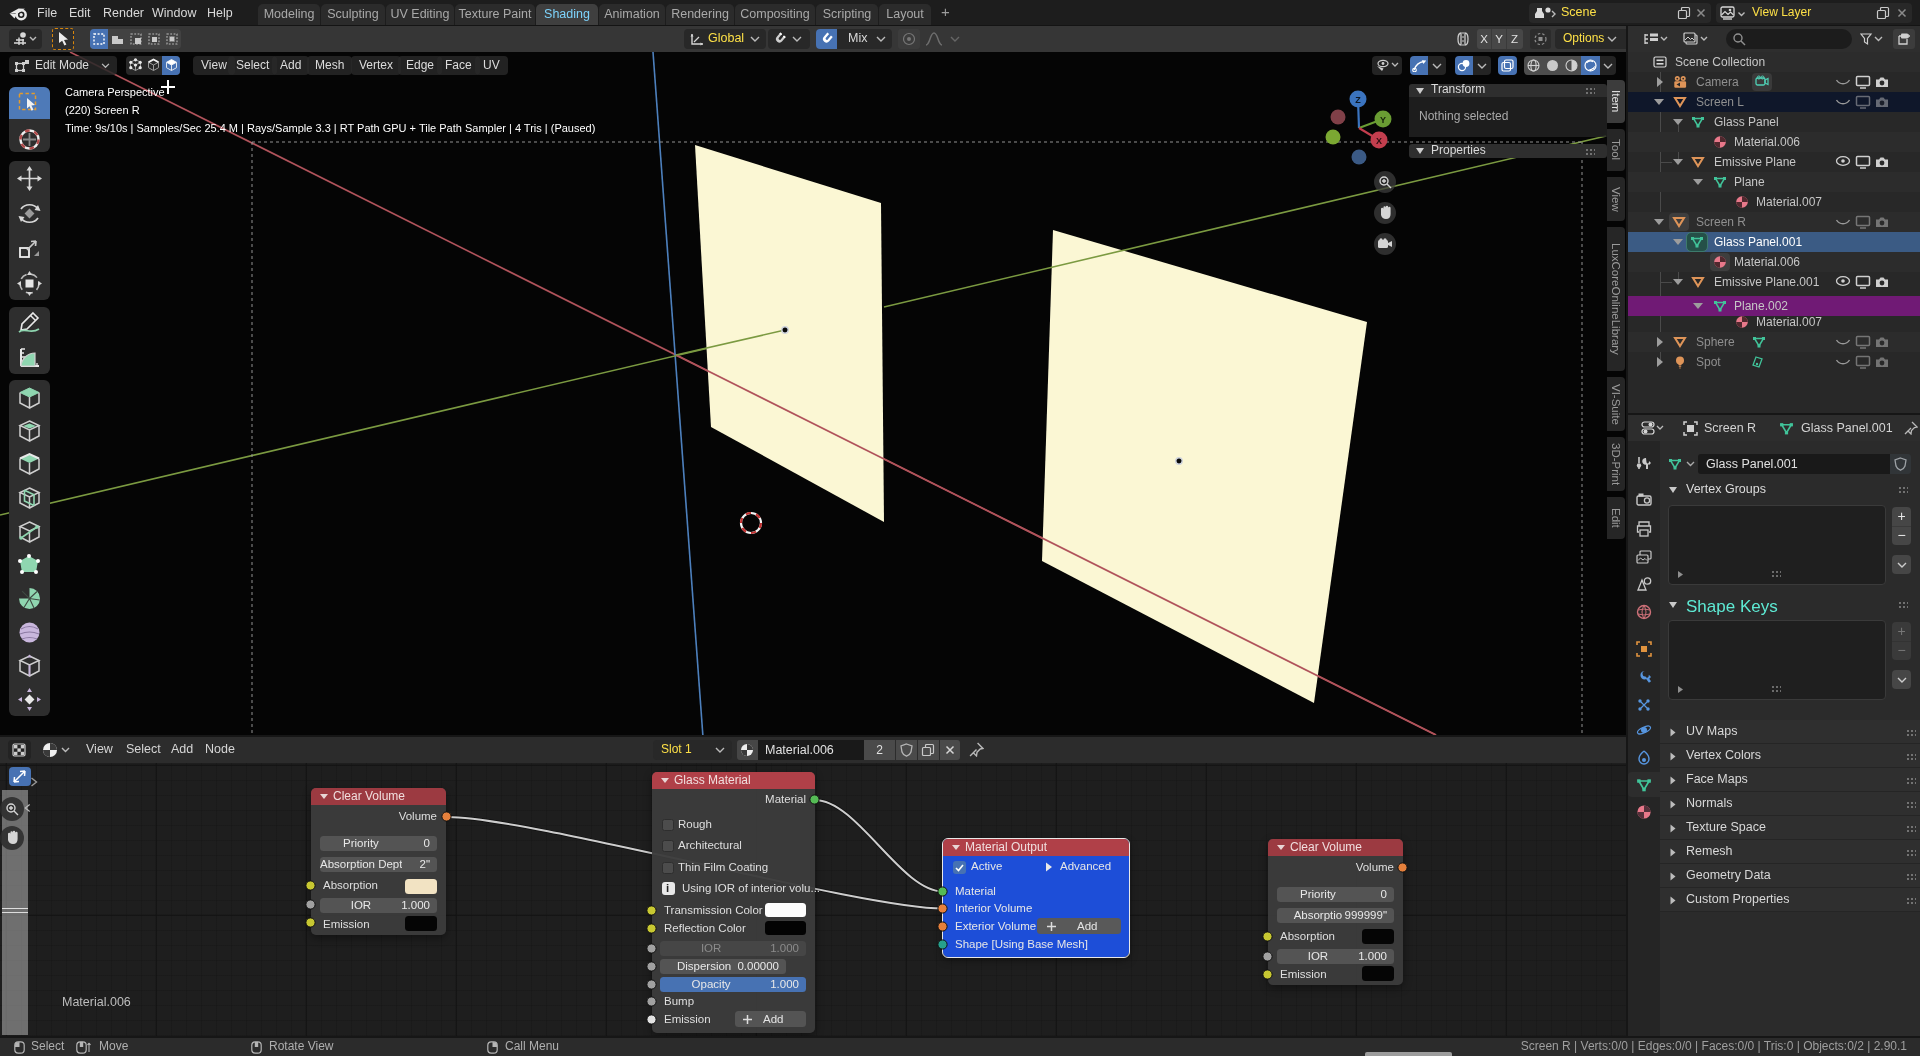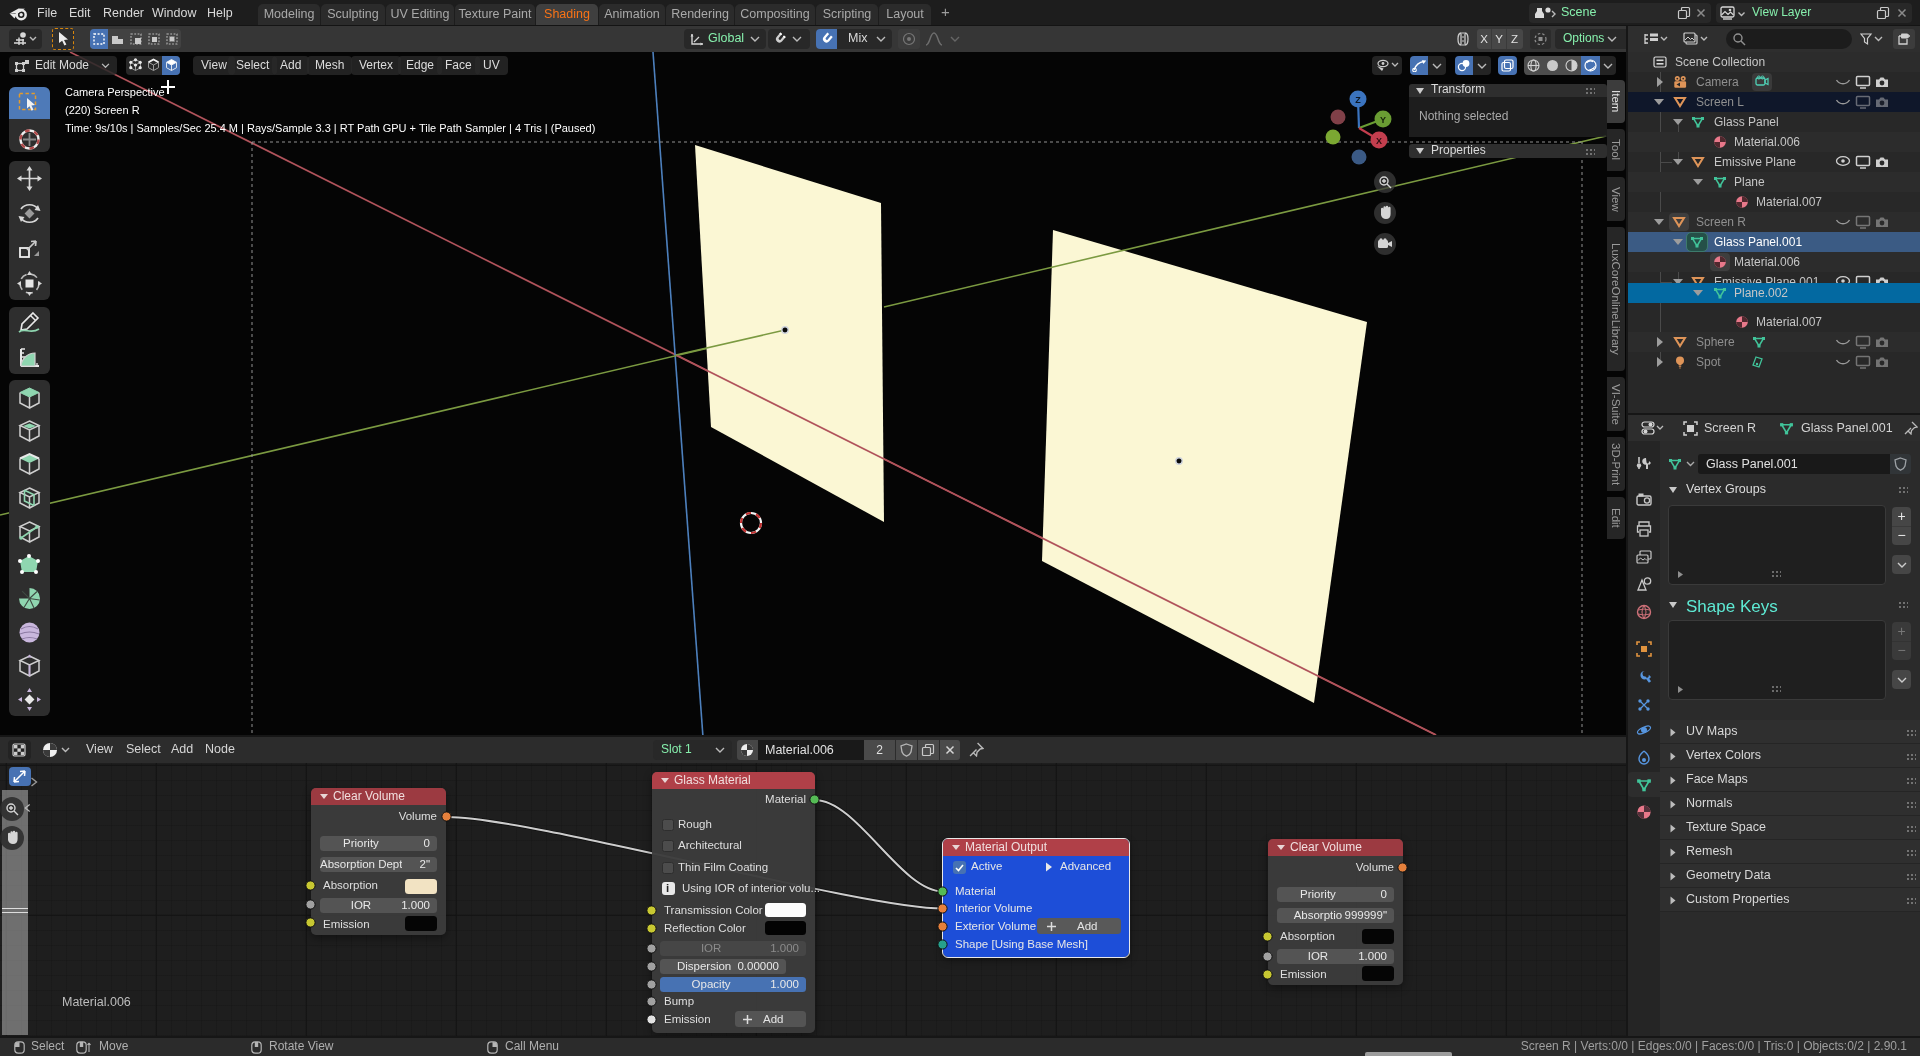--- a/index.html
+++ b/index.html
@@ -5,25 +5,25 @@
 * { margin:0; padding:0; box-sizing:border-box; }
 html,body { width:1920px; height:1056px; overflow:hidden; background:#1d1d1d;
   font-family:"Liberation Sans", sans-serif; -webkit-font-smoothing:antialiased; }
 .abs { position:absolute; }
 #stage { position:relative; width:1920px; height:1056px; }
 
 #topbar { left:0; top:0; width:1920px; height:26px; background:#1d1d1d; }
 .tmenu { position:absolute; top:0; height:26px; line-height:26px; color:#d9d9d9; font-size:12.5px; }
 .wtab { position:absolute; top:4px; height:22px; line-height:21px; text-align:center;
   background:#2b2b2b; color:#a9a9a9; font-size:12.5px; border-radius:5px 5px 0 0; }
-.wtab.active { background:#3f3f3f; color:#f97316; }
+.wtab.active { background:#3f3f3f; color:#7dd3fc; }
 
 #tools { left:0; top:26px; width:1628px; height:26px; background:#363636; }
 #outlhead { left:1628px; top:26px; width:292px; height:26px; background:#2e2e2e; }
-.pill { position:absolute; background:#282828; border-radius:4px; color:#86efac; font-size:12px; }
+.pill { position:absolute; background:#282828; border-radius:4px; color:#fde047; font-size:12px; }
 
 #view3d { left:0; top:52px; width:1628px; height:685px; background:#050505; overflow:hidden; }
 .vmenu { position:absolute; height:19px; line-height:19px; padding:0 8px; background:rgba(40,40,40,.85);
   border-radius:4px; color:#dcdcdc; font-size:12px; }
 .tbtn { position:absolute; left:9px; width:41px; background:#2e2e2e; }
 .ntab { position:absolute; left:1607px; width:18px; background:#262626; border-radius:0 4px 4px 0;
   writing-mode:vertical-rl; color:#9b9b9b; font-size:11.5px; text-align:center; line-height:18px; }
 .ntab.active { background:#3c3c3c; color:#e4e4e4; }
 .ppanel { position:absolute; left:32px; width:260px; height:24px; background:#2f2f2f;
   border-bottom:1px solid #252525; color:#d8d8d8; font-size:12.5px; }
@@ -767,21 +767,21 @@
       <svg class="abs" style="left:207px;top:3px" width="16" height="12">
           <use href="#s-eyeopen"></use>
         </svg>
       <svg class="abs" style="left:227px;top:3px" width="16" height="14">
           <use href="#s-screen"></use>
         </svg>
       <svg class="abs" style="left:246px;top:3px" width="16" height="14">
           <use href="#s-camr"></use>
         </svg>
     </div>
-    <div class="orow" style="top:231px;background:#0369a1">
+    <div class="orow" style="top:244px;background:#701a75">
       <svg class="abs" style="left:64px;top:4px" width="12" height="12">
           <use href="#s-adown"></use>
         </svg>
       <svg class="abs" style="left:85px;top:3px" width="14" height="14">
           <use href="#s-mesh"></use>
         </svg>
       <span class="abs" style="left:106px">Plane.002</span>
     </div>
     <div class="orow" style="top:260px">
       <svg class="abs" style="left:107px;top:3px" width="14" height="14">

